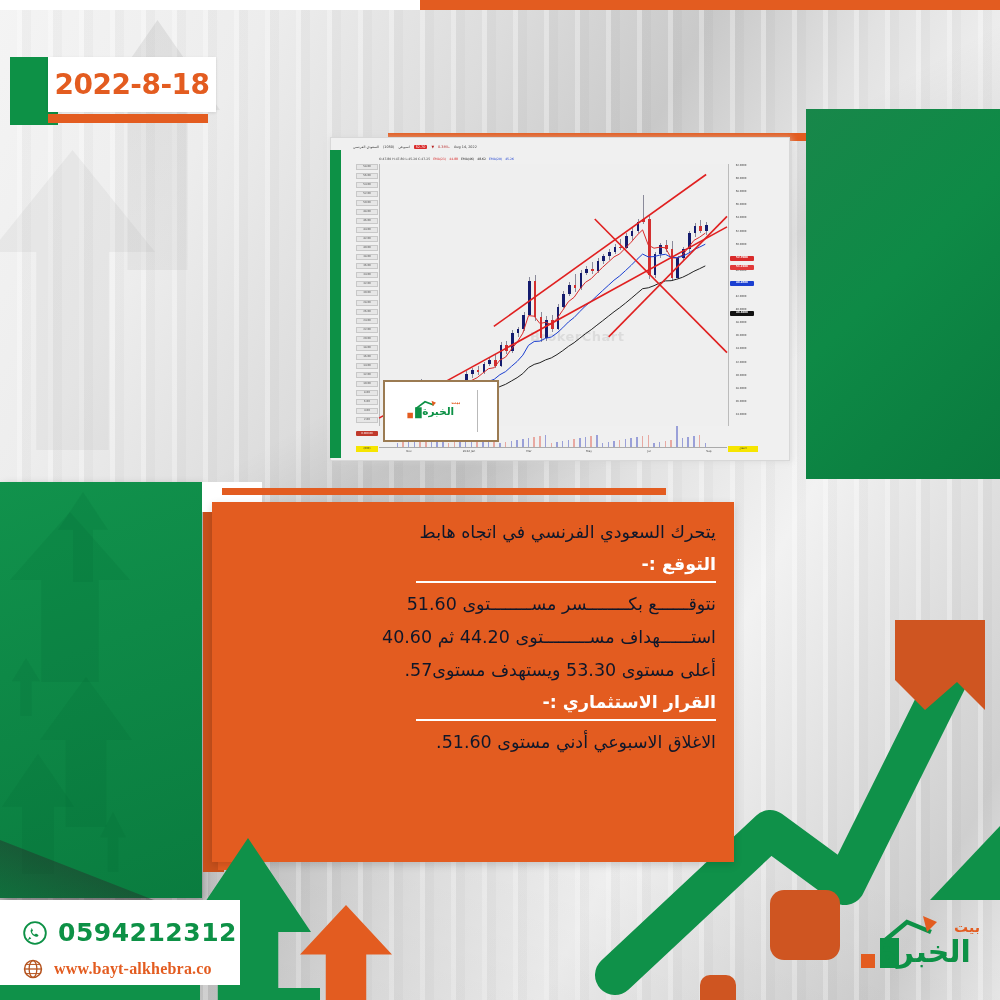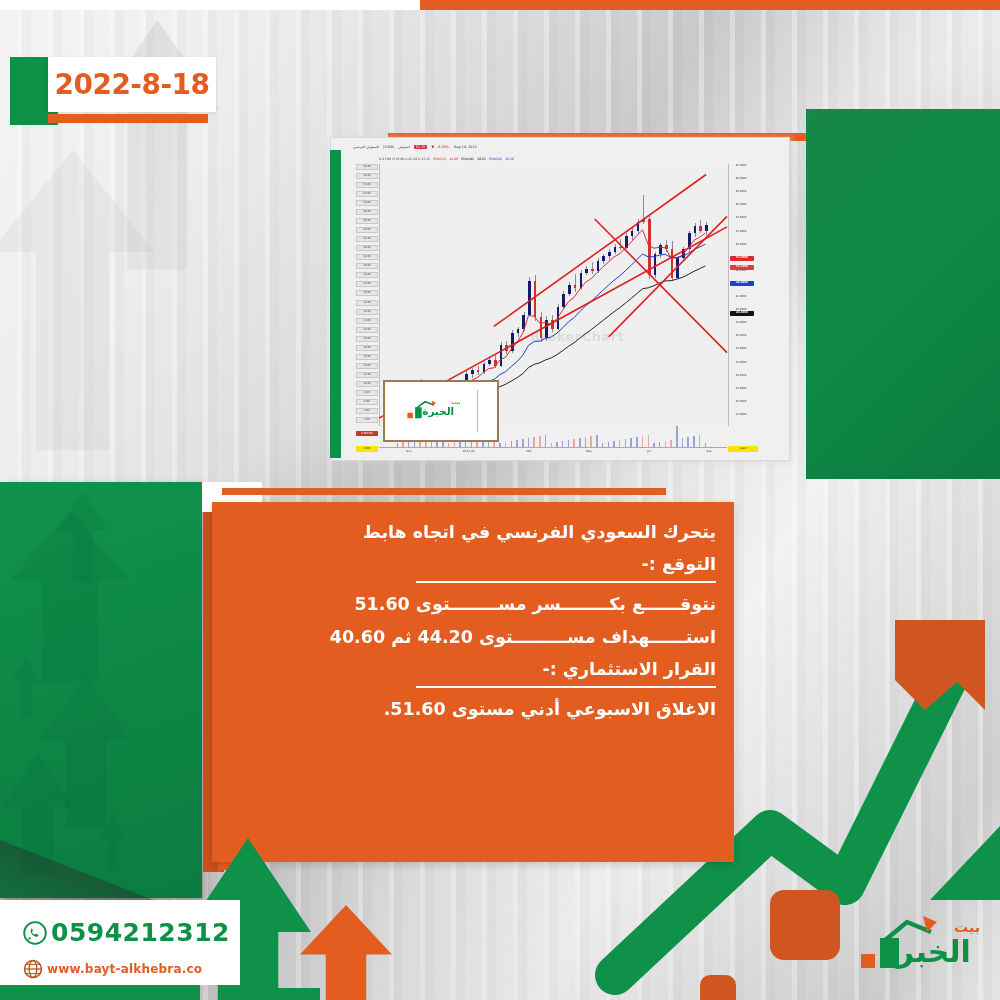--- a/index.html
+++ b/index.html
@@ -121,21 +121,21 @@
   .lg-arrow{position:absolute;opacity:.14;background:#063;}
   .left-orange{position:absolute;left:203px;top:512px;width:21px;height:360px;background:#c9511c;}
   .left-orange2{position:absolute;left:218px;top:512px;width:18px;height:358px;background:#e35c20;}
   .left-white-tab{position:absolute;left:202px;top:482px;width:60px;height:30px;background:#fff;}
 
   
   .txt-topbar{position:absolute;left:222px;top:488px;width:444px;height:7px;background:#e35c20;}
   .txt-block{position:absolute;left:212px;top:502px;width:522px;height:360px;
     background:#e35c20;box-shadow:0 3px 8px rgba(0,0,0,.15);}
   .txt-inner{position:absolute;right:18px;top:14px;width:476px;direction:rtl;text-align:right;}
-  .tline{color:#ffffff;font-size:17.5px;font-weight:bold;line-height:33px;white-space:nowrap;
+  .tline{color:#0f172a;font-size:17.5px;font-weight:normal;line-height:33px;white-space:nowrap;
     letter-spacing:-0.2px;}
   .thead{color:#ffffff;font-size:17.5px;font-weight:bold;line-height:31px;white-space:nowrap;}
   .thead-rule{height:2px;background:#ffffff;width:300px;margin:1px 0 5px auto;}
 
   
   .big-green-arrow{position:absolute;left:595px;top:585px;width:405px;height:415px;}
   .orange-sq{position:absolute;background:#cf5521;border-radius:14px;}
   .sq1{left:770px;top:890px;width:70px;height:70px;}
   .sq2{left:700px;top:975px;width:36px;height:40px;border-radius:10px;}
   .green-tri{position:absolute;left:185px;top:838px;width:126px;height:162px;
@@ -145,25 +145,25 @@
   .orange-corner{position:absolute;left:-40px;top:845px;width:170px;height:160px;background:#e35c20;
     clip-path:polygon(0% 20%,78% 100%,0% 100%);}
   .dark-corner{position:absolute;left:0px;top:840px;width:200px;height:100px;
     background:linear-gradient(200deg,rgba(40,40,40,.75),rgba(80,80,80,0));
     clip-path:polygon(0% 0%,100% 78%,0% 100%);}
   .green-wedge-r{position:absolute;left:930px;top:805px;width:90px;height:95px;background:#0f9149;
     clip-path:polygon(100% 0%,100% 100%,0% 100%);}
 
   
   .footer-card{position:absolute;left:0;top:900px;width:240px;height:85px;background:#ffffff;}
-  .f-row{position:absolute;display:flex;align-items:center;gap:3px;direction:ltr;}
+  .f-row{position:absolute;display:flex;align-items:center;gap:10px;direction:ltr;}
   .f-row1{left:22px;top:918px;}
   .f-row2{left:22px;top:958px;}
   .f-phone{color:#0d9146;font-size:25px;font-weight:bold;letter-spacing:0.5px;}
-  .f-web{color:#e35c20;font-size:12px;font-weight:bold;letter-spacing:0.2px;}
+  .f-web{color:#e35c20;font-size:16px;font-weight:bold;letter-spacing:0.2px;font-family:Liberation Serif, serif;}
   .footer-green-strip{position:absolute;left:0;top:985px;width:200px;height:15px;background:#0f9149;}
   .footer-green-strip2{position:absolute;left:240px;top:988px;width:80px;height:12px;background:#0f9149;}
 
   
   .brand{position:absolute;left:855px;top:910px;width:130px;height:70px;}
 </style>
 </head>
 <body>
 
 <div id="stage">
@@ -612,20 +612,21 @@
   <div class="green-wedge-r"></div>
 
   <div class="txt-topbar"></div>
   <div class="txt-block">
     <div class="txt-inner">
       <div class="tline">يتحرك السعودي الفرنسي في اتجاه هابط</div>
       <div class="thead">التوقع :-</div>
       <div class="thead-rule"></div>
       <div class="tline">نتوقــــــع بكــــــــسر مســــــــتوى 51.60</div>
       <div class="tline">استــــــهداف مســـــــــتوى 44.20 ثم 40.60</div>
+      <div class="tline">أعلى مستوى 53.30 ويستهدف مستوى57.</div>
       <div class="thead">القرار الاستثماري :-</div>
       <div class="thead-rule"></div>
       <div class="tline">الاغلاق الاسبوعي أدني مستوى 51.60.</div>
     </div>
   </div>
 
   <div class="green-tri"></div>
   <div class="orange-tri"></div>
   <div class="dark-corner"></div>
   <div class="orange-corner"></div>

